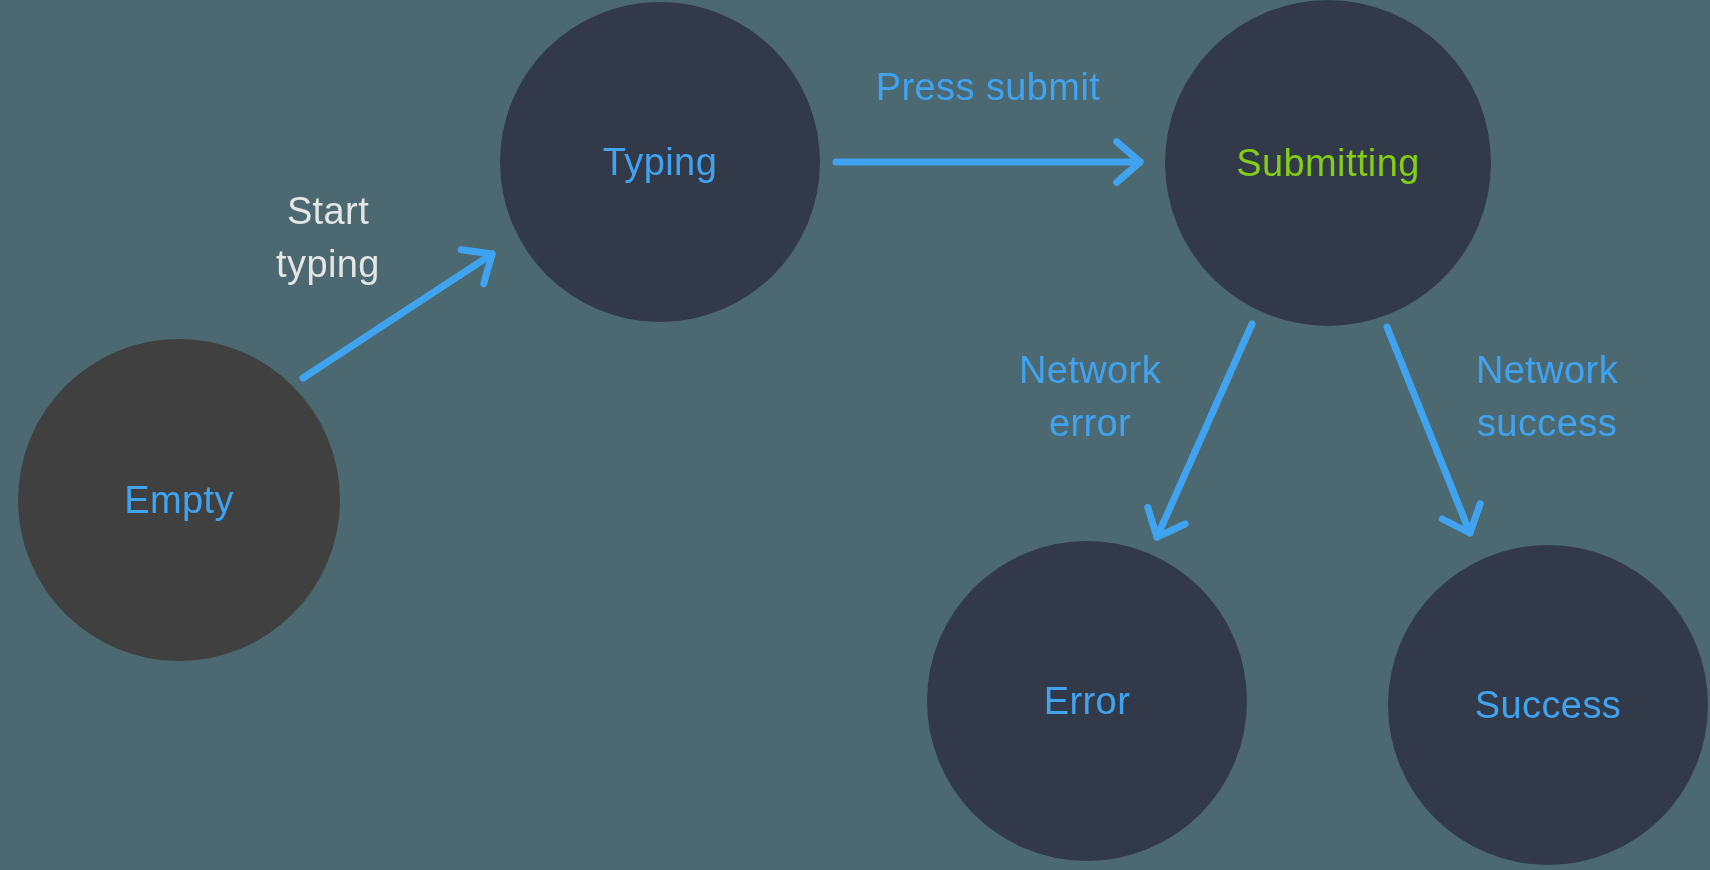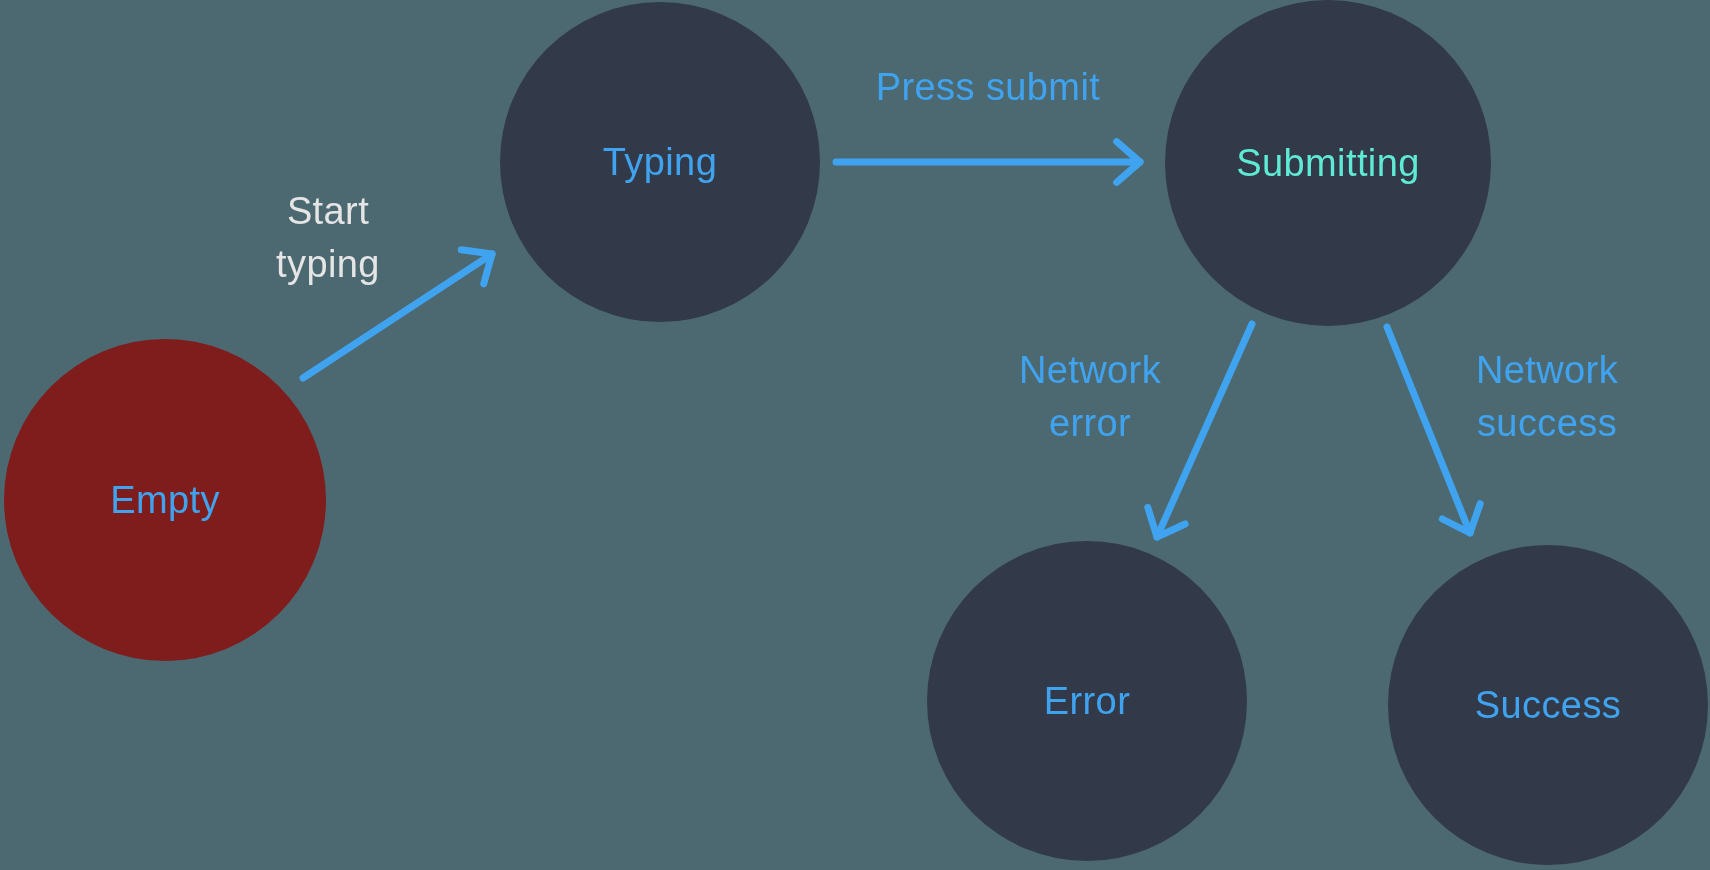--- a/index.html
+++ b/index.html
@@ -57,28 +57,28 @@
       <line x1="1387" y1="327" x2="1470" y2="533" stroke="#40A3F0" stroke-width="7" stroke-linecap="round"></line>
       <path d="M 1480.2 503.7 L 1470 533 L 1442.3 519.0" fill="none" stroke="#40A3F0" stroke-width="7" stroke-linecap="round" stroke-linejoin="round"></path>
     </svg>
 <div class="edge-label" style="left: 328px; top: 238px; color: #e5e5e5;">Start
 typing</div>
     <div class="edge-label" style="left: 988px; top: 87px; color: rgb(64, 163, 240);">Press submit</div>
     <div class="edge-label" style="left: 1090px; top: 397px; color: rgb(64, 163, 240);">Network
 error</div>
     <div class="edge-label" style="left: 1547px; top: 397px; color: rgb(64, 163, 240);">Network
 success</div>
-    <div class="node" style="left: 4px; top: 339px; width: 322px; height: 322px; background: #7f1d1d;">
+    <div class="node" style="left: 18px; top: 339px; width: 322px; height: 322px; background: #404040;">
       <span class="node-label" style="color: rgb(64, 163, 240);">Empty</span>
     </div>
     <div class="node" style="left: 500px; top: 2px; width: 320px; height: 320px; background: rgb(50, 58, 73);">
       <span class="node-label" style="color: rgb(64, 163, 240);">Typing</span>
     </div>
     <div class="node" style="left: 1165px; top: 0px; width: 326px; height: 326px; background: rgb(50, 58, 73);">
-      <span class="node-label" style="color: #5eead4;">Submitting</span>
+      <span class="node-label" style="color: #84cc16;">Submitting</span>
     </div>
     <div class="node" style="left: 927px; top: 541px; width: 320px; height: 320px; background: rgb(50, 58, 73);">
       <span class="node-label" style="color: rgb(64, 163, 240);">Error</span>
     </div>
     <div class="node" style="left: 1388px; top: 545px; width: 320px; height: 320px; background: rgb(50, 58, 73);">
       <span class="node-label" style="color: rgb(64, 163, 240);">Success</span>
     </div>
   </div>
 
 </body></html>

